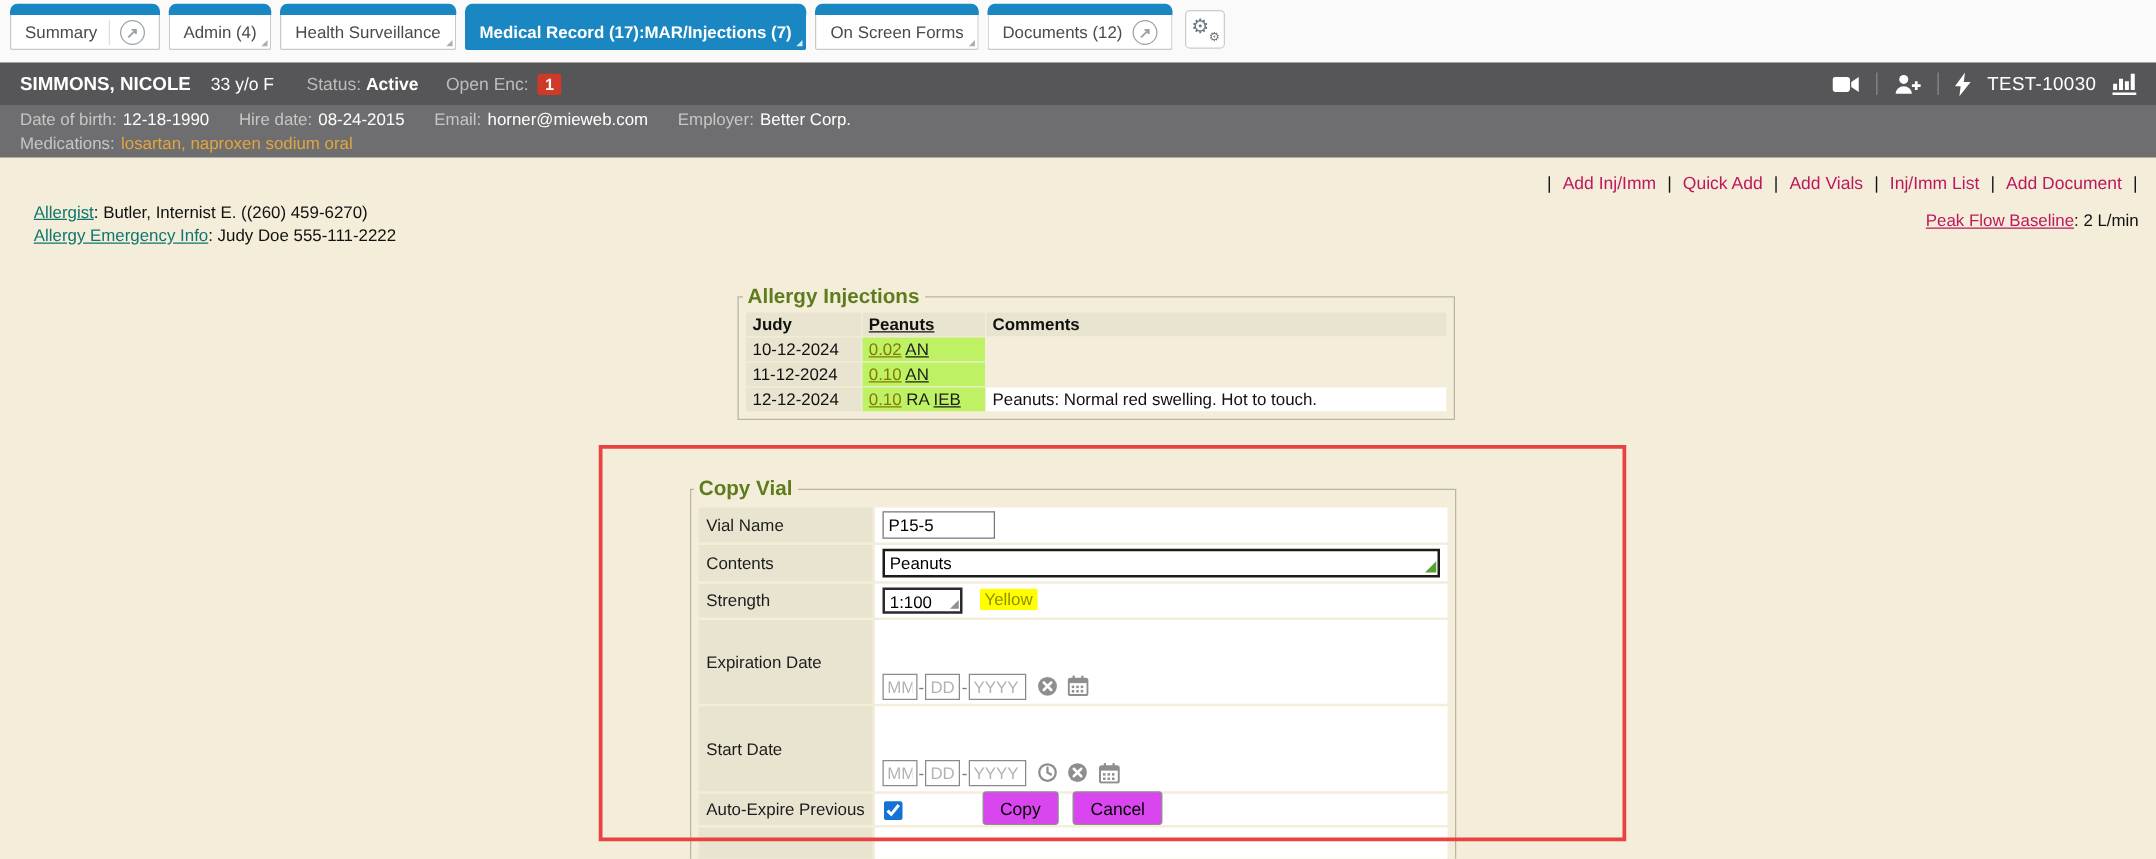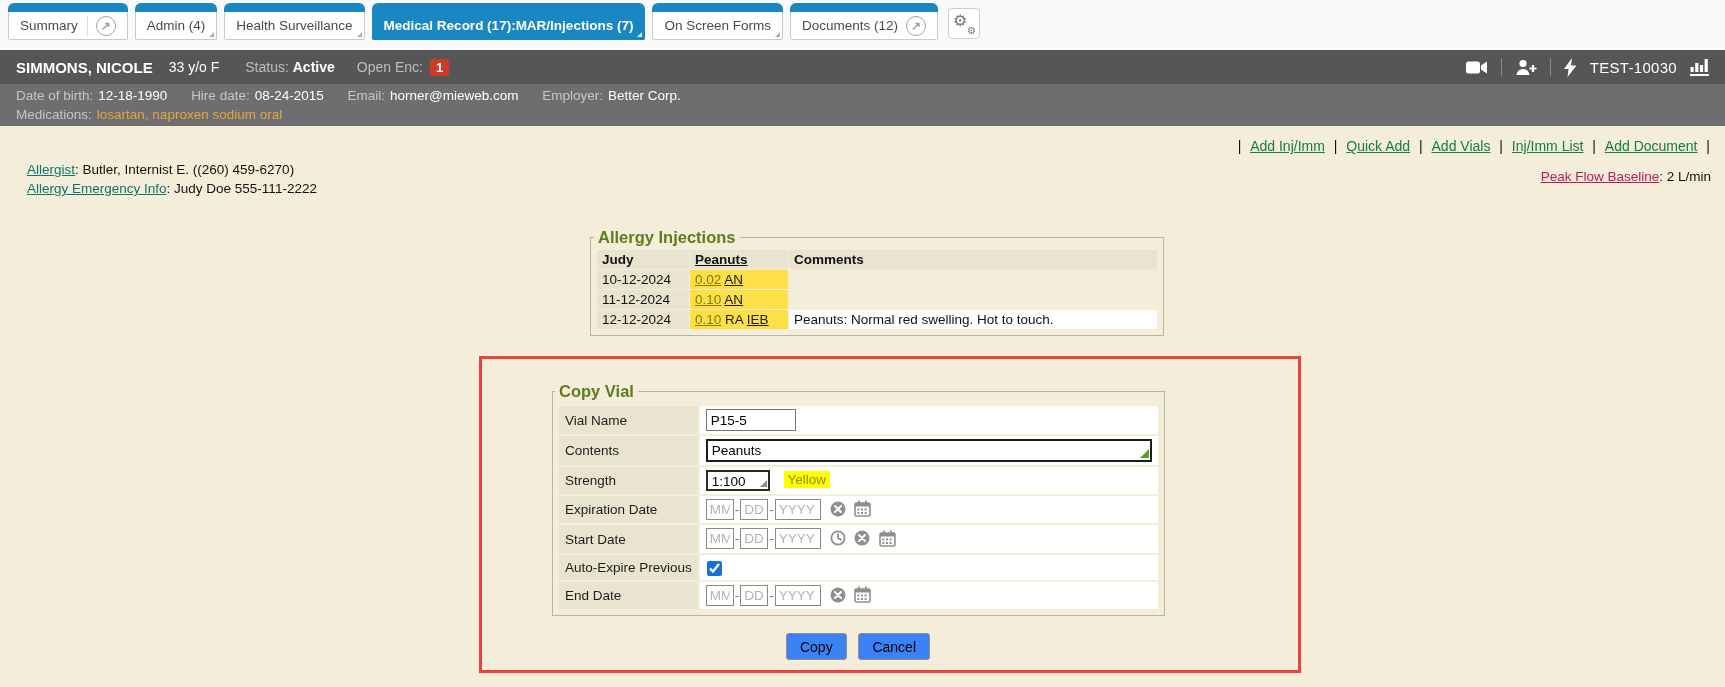--- a/index.html
+++ b/index.html
@@ -49,39 +49,39 @@
 
   .bar2 { position:absolute; top:84px; left:0; right:0; height:42px; background:#6e6e70; color:#fff;
           padding:2px 16px; font-size:13.5px; line-height:19px; }
   .bar2 .muted { color:#c6c6c6; }
   .bar2 .seg2 { margin-right:20px; }
   .bar2 .lbl { margin-right:5px; }
   .medlink { color:#e2a63d; text-decoration:none; }
 
   
   .actions { position:absolute; top:138px; right:12px; font-size:14px; color:#111; white-space:nowrap; }
-  .actions a { color:#15803d; text-decoration:underline; margin:0 2px; }
+  .actions a { color:#be185d; margin:0 2px; }
   .actions .pipe { margin:0 3px; }
   .peakflow { position:absolute; top:169px; right:14px; font-size:13.5px; }
   .peakflow a { color:#be185d; text-decoration:underline; }
   .allergy { position:absolute; top:160px; left:27px; font-size:13.5px; line-height:19px; }
   .allergy a { color:#0f766e; text-decoration:underline; }
 
   
   fieldset { border:1px solid #b9b5a4; padding:2px 5px 5px; margin:0; }
   legend { color:#5e7c1d; font-weight:bold; font-size:16.5px; padding:0 4px; margin-left:-2px;
            font-family:"Liberation Sans", sans-serif; }
 
   
   .inj-fieldset { position:absolute; left:590px; top:228px; width:574px; }
   .inj-table { border-collapse:separate; border-spacing:1px; width:100%; font-size:13.5px; }
   .inj-table th { text-align:left; padding:2px 5px; background:#e9e4d0; font-weight:bold; }
   .inj-table td { padding:2px 5px; }
   .c-beige { background:#e9e4d0; }
-  .c-yellow { background:#fde047; white-space:nowrap; }
+  .c-yellow { background:#bef264; white-space:nowrap; }
   .c-white { background:#ffffff; }
   .c-plain { background:transparent; }
   .col-date { width:92px; } .col-dose { width:98px; }
   .hdr-link { text-decoration:underline; color:#111; }
   .dose-link { color:#837a00; text-decoration:underline; }
   .code-link { color:#1c1c1c; text-decoration:underline; }
   .reaction { color:#1c1c1c; }
 
   
   .cv-fieldset { position:absolute; left:552px; top:382px; width:580px; padding:3px 4px 4px; }
@@ -98,28 +98,28 @@
   .ta-strength { width:64px; height:21px; border-color:#2a2a2a; }
   .grip-green::after { content:""; position:absolute; right:3px; bottom:4px;
         border-left:9px solid transparent; border-bottom:9px solid #55a02e; }
   .grip-gray::after { content:""; position:absolute; right:3px; bottom:4px;
         border-left:7px solid transparent; border-bottom:7px solid #8f8f8f; }
   .note-yellow { background:#ffff00; color:#8f8f00; padding:1px 4px; margin-left:10px; }
   .seg { height:21px; border:1px solid #8a8a8a; font:13.5px "Liberation Sans",sans-serif;
          padding:1px 3px; color:#000; }
   .seg::placeholder { color:#b3b3b3; }
   .seg-mm, .seg-dd { width:28px; }
-  .seg-yyyy { width:46px; }
+  .seg-yyyy { width:46px;margin-top:40px; }
   .dash { color:#777; margin:0 1px; }
   .dicon { margin-left:5px; vertical-align:middle; display:inline-block; cursor:pointer; }
   .cb { width:15px; height:15px; accent-color:#1372d6; margin:1px 0 0 1px; vertical-align:middle; }
 
   .btnrow { position:absolute; left:552px; top:633px; width:612px; text-align:center; }
   .btn { font:14px "Liberation Sans",sans-serif; padding:3px 13px; height:27px;
-         background:#3b82f6; border:1px solid #8f8f8f; border-radius:3px; margin:0 4px;
+         background:#d946ef; border:1px solid #8f8f8f; border-radius:3px; margin:0 4px;
          color:#000; cursor:pointer; }
 
   .redbox { position:absolute; left:479px; top:356px; width:822px; height:317px;
             border:3px solid #e84340; z-index:20; pointer-events:none; }
 </style>
 </head>
 <body>
 
 <div class="tabbar">
   <div class="tab">

